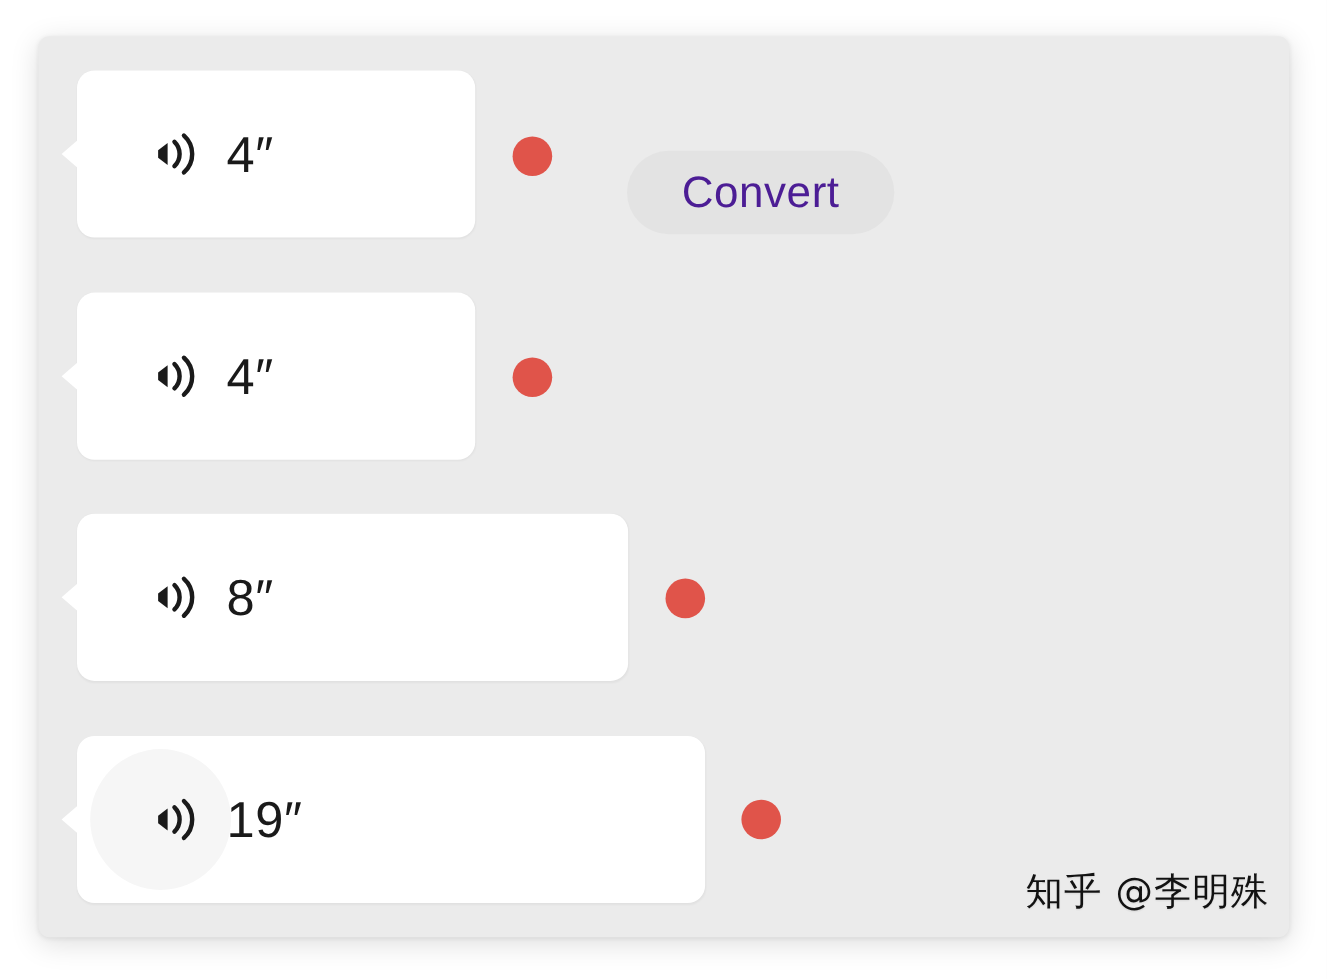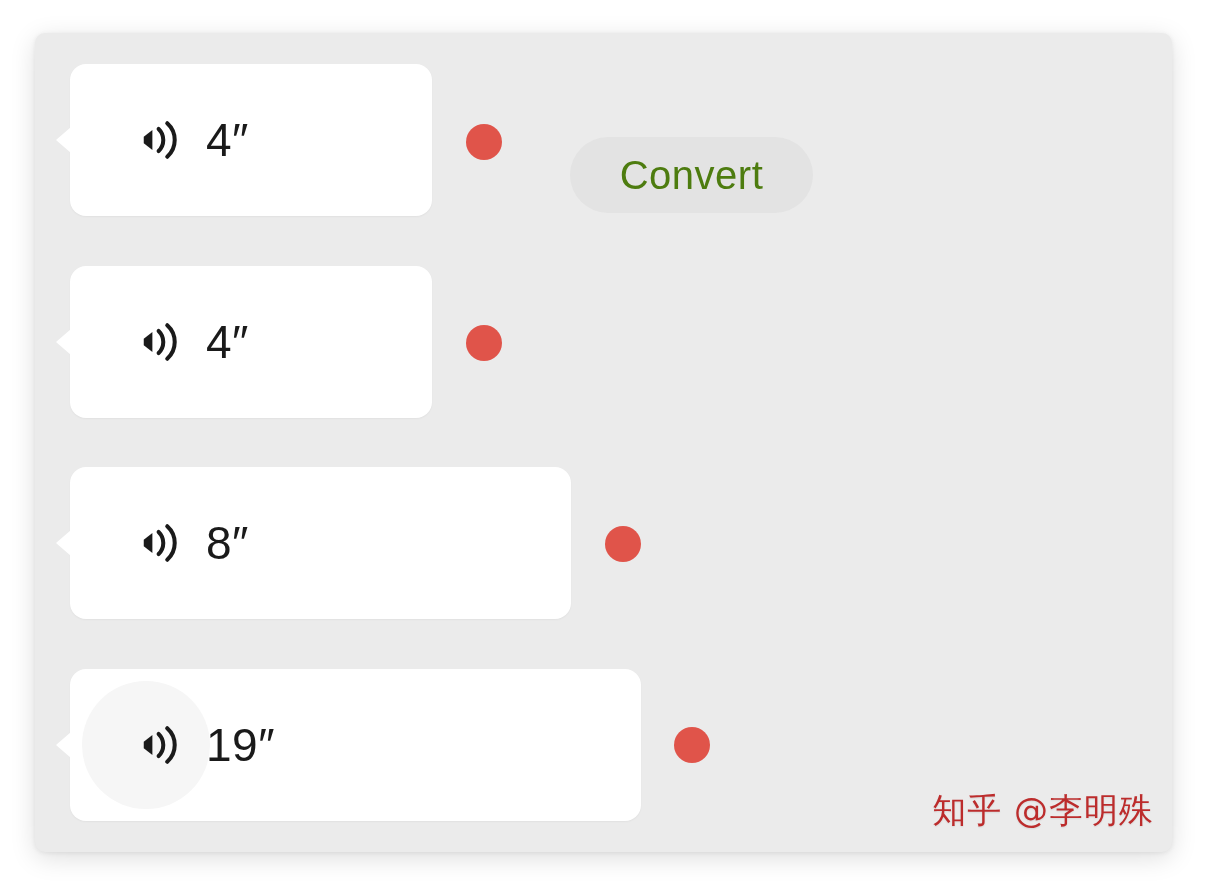--- a/index.html
+++ b/index.html
@@ -114,35 +114,35 @@
   
   #convert-button {
     position: absolute;
     left: 535px;
     top: 104px;
     width: 243px;
     height: 76px;
     border: none;
     border-radius: 38px;
     background: #e3e3e3;
-    color: #4d7c0f;
+    color: #4c1d95;
     font-size: 40px;
     font-family: "Liberation Sans", sans-serif;
     letter-spacing: 0.5px;
     cursor: pointer;
     padding: 0;
   }
 
   
   #watermark {
     position: absolute;
     right: 18px;
     bottom: 18px;
     font-size: 34px;
-    color: #b91c1c;
+    color: #000000;
     opacity: 0.92;
     font-family: "DejaVu Sans", sans-serif;
     white-space: nowrap;
     text-shadow: 0 1px 2px rgba(0,0,0,0.10);
     letter-spacing: 1px;
     pointer-events: none;
   }
 </style>
 </head>
 <body>

